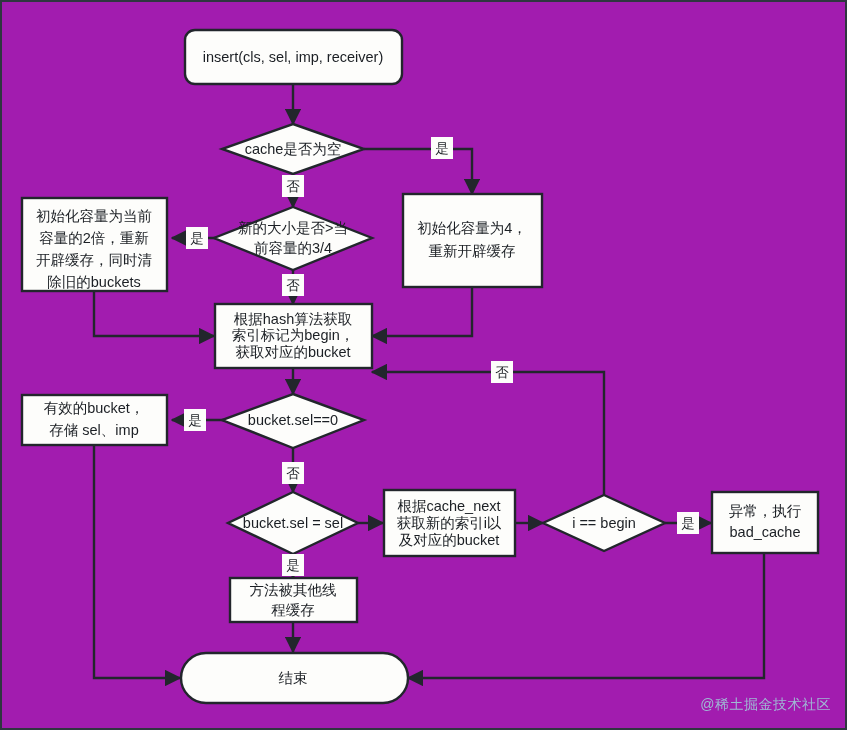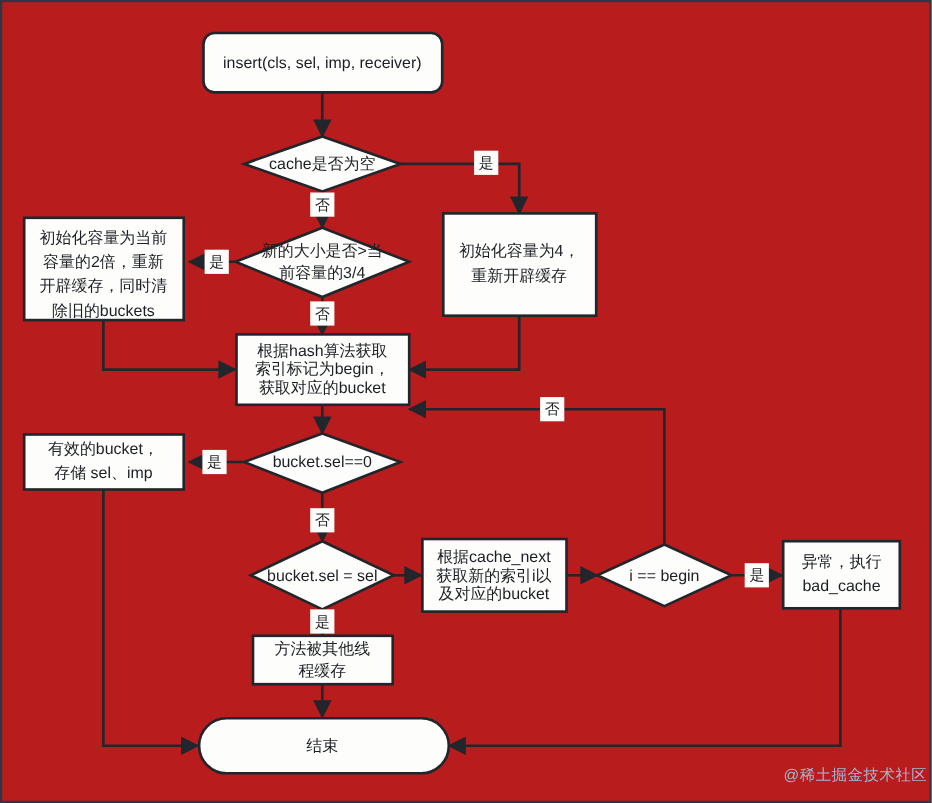--- a/index.html
+++ b/index.html
@@ -7,21 +7,21 @@
     padding: 0;
     background: #ffffff;
   }
   body {
     font-family: "Liberation Sans", "DejaVu Sans", sans-serif;
   }
   #canvas {
     position: relative;
     width: 847px;
     height: 730px;
-    background: #b91c1c;
+    background: #a21caf;
     border: 2px solid #2f3640;
     box-sizing: border-box;
     overflow: hidden;
   }
   svg.flow {
     position: absolute;
     left: 0;
     top: 0;
     width: 847px;
     height: 730px;
@@ -59,21 +59,21 @@
   }
   .edge-label {
     font-family: "Liberation Sans", "DejaVu Sans", sans-serif;
     font-size: 13.5px;
     fill: #1b1f24;
     text-anchor: middle;
     dominant-baseline: middle;
   }
   .watermark {
     position: absolute;
-    right: 2px;
+    right: 14px;
     bottom: 14px;
     font-family: "Liberation Sans", "DejaVu Sans", sans-serif;
     font-size: 14px;
     color: #9fb9d4;
     letter-spacing: 0.5px;
     user-select: none;
   }
 </style>
 </head>
 <body>

